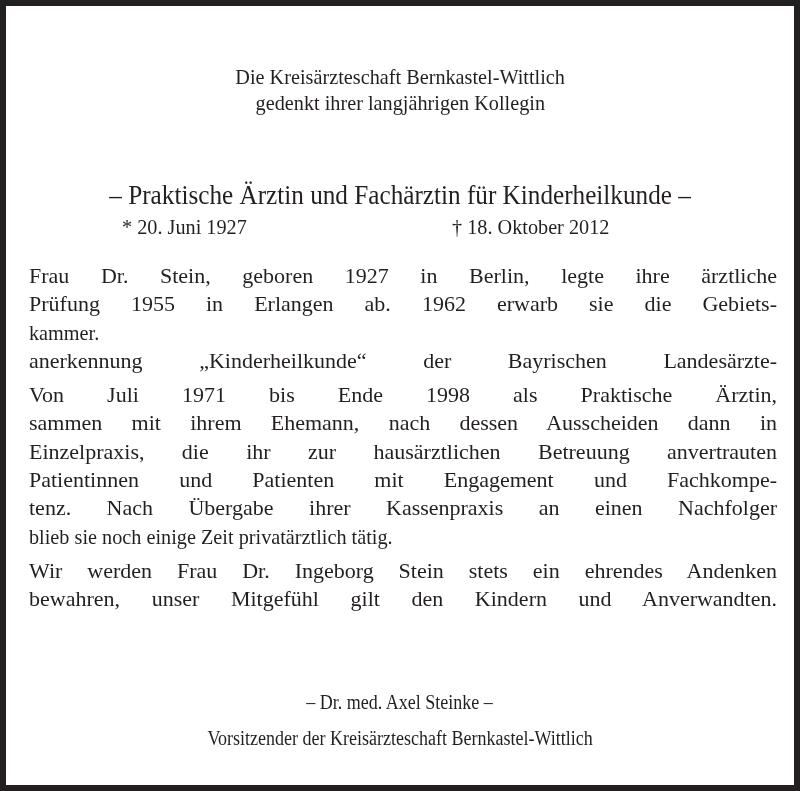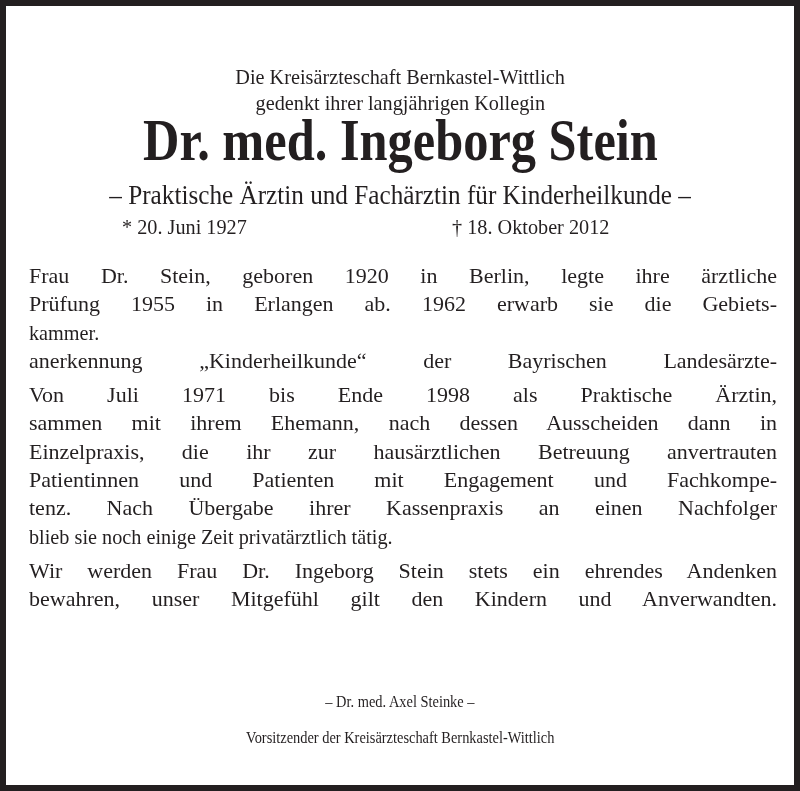--- a/index.html
+++ b/index.html
@@ -50,56 +50,53 @@
       text-align-last: justify;
       height: 28.3px;
       overflow: visible;
     }
     .bl.last { text-align-last: left; }
     .fit {
       display: inline-block;
       transform-origin: left top;
       white-space: nowrap;
     }
-    .sig { font-size: 16px; line-height: 26px; }
+    .sig { font-size: 20px; line-height: 26px; }
     .sig .cond { transform: scaleX(0.9); }
   </style>
 </head>
 <body>
 
 <div class="frame">
 
   <div class="line header" style="top:22px;">
     <span class="cond">Die Kreisärzteschaft Bernkastel-Wittlich</span>
   </div>
   <div class="line header" style="top:48px;">
     <span class="cond">gedenkt ihrer langjährigen Kollegin</span>
   </div>
 
-  <div class="line title" style="top:101px;">
-    <span class="cond">Dr. med. Ingeborg Stein</span>
-  </div>
 
   <div class="line subtitle" style="top:176px;">
     <span class="cond">– Praktische Ärztin und Fachärztin für Kinderheilkunde –</span>
   </div>
 
   <div class="line dates" style="top:208px; text-align:left;">
     <span class="date-birth">
       <span class="cond">* 20. Juni 1927</span>
     </span>
     <span class="date-death">
       <span class="cond">† 18. Oktober 2012</span>
     </span>
   </div>
 
   <div class="body-text" style="top:256px;">
     <div class="para">
       <span class="bl">
-          <span class="fit" style="display: block; width: 748px; text-align: justify; text-align-last: justify; white-space: normal;">Frau Dr. Stein, geboren 1920 in Berlin, legte ihre ärztliche</span>
+          <span class="fit" style="display: block; width: 748px; text-align: justify; text-align-last: justify; white-space: normal;">Frau Dr. Stein, geboren 1927 in Berlin, legte ihre ärztliche</span>
         </span>
       <span class="bl">
           <span class="fit" style="display: block; width: 748px; text-align: justify; text-align-last: justify; white-space: normal;">Prüfung 1955 in Erlangen ab. 1962 erwarb sie die Gebiets-</span>
         </span>
       <span class="bl last"><span class="fit" style="transform: scaleX(0.92);">kammer.</span></span>
       <span class="bl">
           <span class="fit" style="display: block; width: 748px; text-align: justify; text-align-last: justify; white-space: normal;">anerkennung „Kinderheilkunde“ der Bayrischen Landesärzte-</span>
         </span>
     </div>
     <div class="para">

